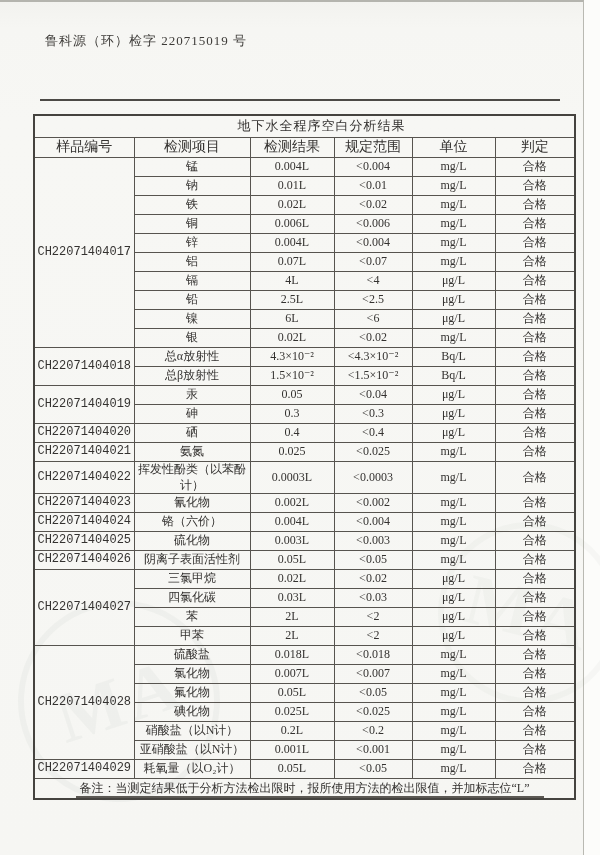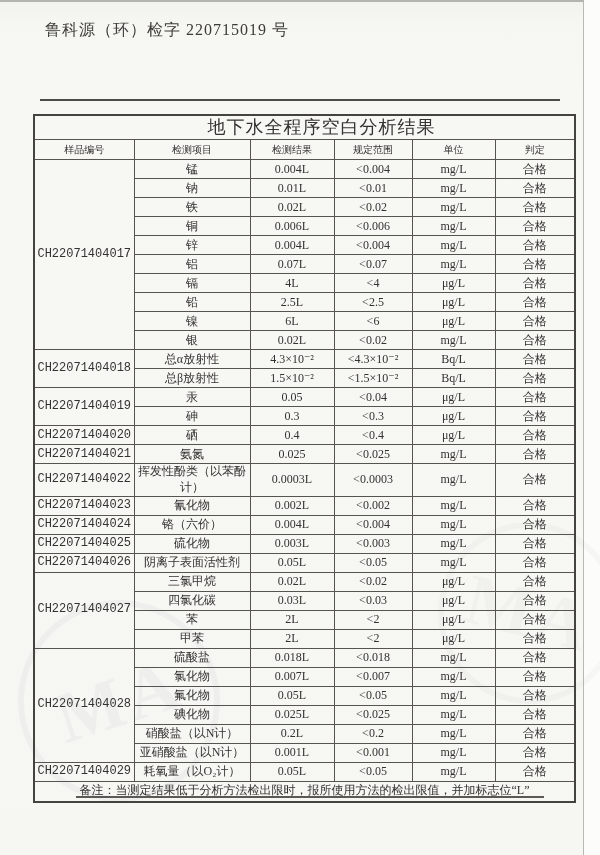--- a/index.html
+++ b/index.html
@@ -8,43 +8,43 @@
     background:#fcfcfa;
     font-family:"Liberation Serif","DejaVu Serif",serif;
   }
   .page{
     position:absolute;left:0;top:0;width:583px;height:855px;
     background:linear-gradient(180deg,#f2f2ef 0,#f6f6f3 26px,#f7f7f4 120px,#f6f6f3 100%);
     border-right:1px solid #b9b9b2;
     border-top:2px solid #b4b4ae;
   }
   .docnum{
-    position:absolute;left:45px;top:18px;
-    font-size:16px;color:#3d3b38;letter-spacing:1px;
+    position:absolute;left:45px;top:30px;
+    font-size:13px;color:#3d3b38;letter-spacing:1px;
   }
   .company{
     position:absolute;left:0;top:46px;width:583px;text-align:center;
     font-size:22px;color:#2f2d2a;letter-spacing:4px;
   }
   .report-title{
     position:absolute;left:0;top:75px;width:583px;text-align:center;
     font-size:19px;color:#2f2d2a;letter-spacing:7px;
   }
   .header-rule{
     position:absolute;left:40px;top:97px;width:520px;height:2px;
     background:#4c4a46;
   }
   .tablewrap{position:absolute;left:33px;top:112px;width:541px;}
   table{border-collapse:collapse;width:100%;table-layout:fixed;border:2px solid #45433f;}
   td{
     border:1px solid #57544f;text-align:center;vertical-align:middle;
     font-size:12px;color:#343230;height:18px;padding:0 2px;line-height:1.3;
   }
-  td.t-title{height:21px;font-size:18px;letter-spacing:1px;padding-left:36px;}
-  td.t-head{height:19px;font-size:10px;margin-left:16px;}
+  td.t-title{height:21px;font-size:13px;letter-spacing:1px;padding-left:36px;}
+  td.t-head{height:19px;font-size:14px;margin-left:16px;}
   td.sid{font-size:12px;letter-spacing:0;padding:0 1px;font-family:Liberation Mono, monospace;}
   td.remark{height:19px;font-size:12px;margin-top:16px;}
   .footer-rule{
     position:absolute;left:76px;top:794px;width:468px;height:2px;background:#5c5954;
   }
   .footer-text{
     position:absolute;left:20px;top:799px;width:580px;text-align:center;
     font-size:11.5px;color:#45433f;letter-spacing:2px;
   }
   .wm{

